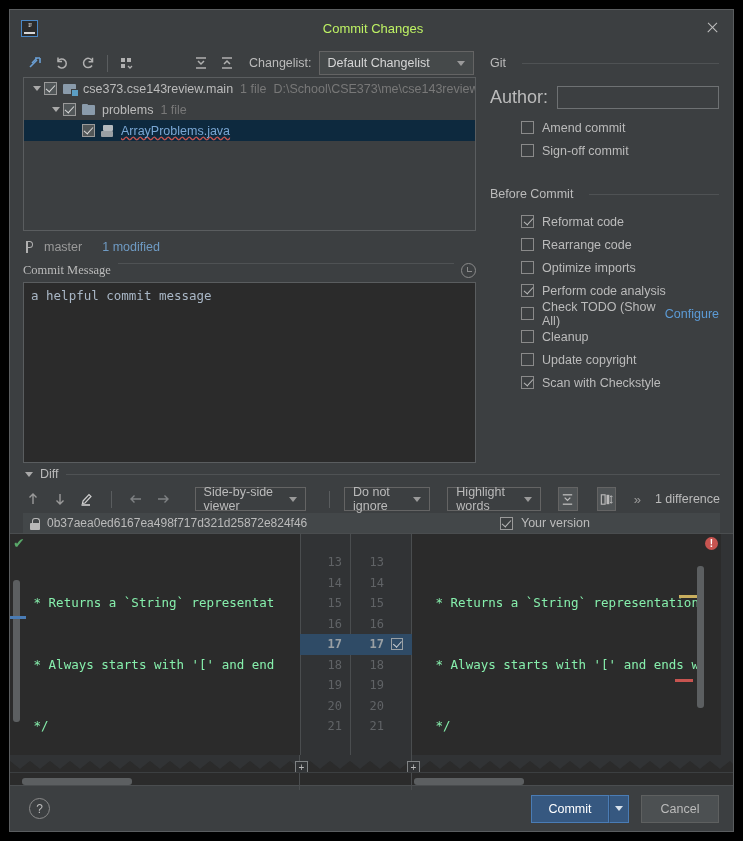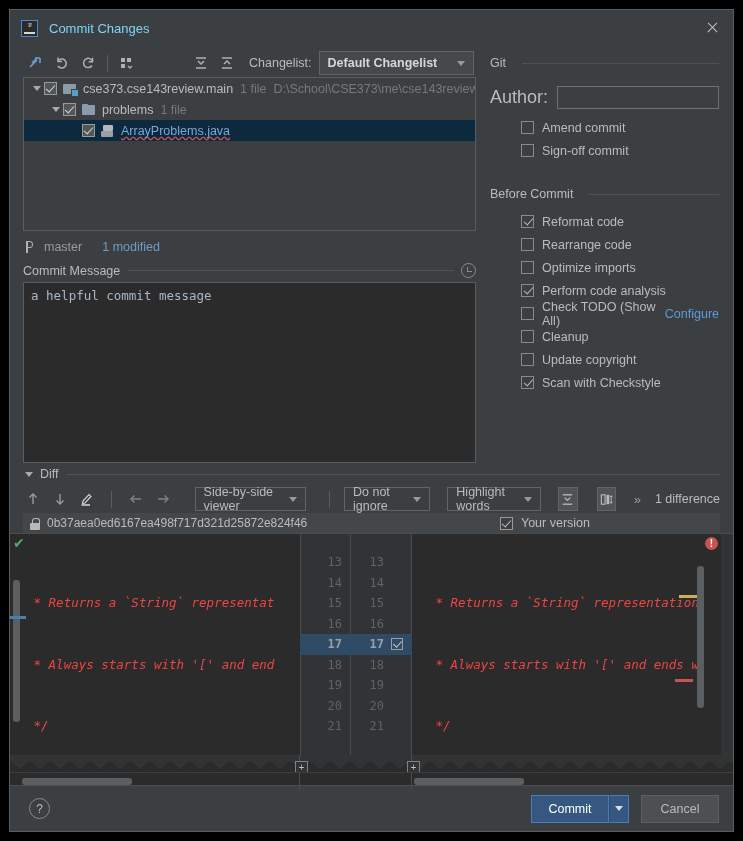--- a/index.html
+++ b/index.html
@@ -32,21 +32,21 @@
   .ij-logo::before {
     content: "IJ"; position: absolute;
     left: 0; right: 0; top: 0px;
     font-size: 7px; color: #d6d6d6; text-align: center;
     font-family: "Liberation Serif", serif; letter-spacing: -1px;
   }
   .ij-logo::after {
     content: ""; position: absolute;
     left: 2px; right: 2px; bottom: 2px; height: 2px; background: #d6d6d6;
   }
-  .title-text { font-size: 13px; color: #7dd3fc; flex: 1; }
+  .title-text { font-size: 13px; color: #bef264; flex: 1; text-align: center; }
   .close-btn {
     width: 30px; height: 28px; position: relative; cursor: pointer;
   }
   .close-btn::before, .close-btn::after {
     content: ""; position: absolute; left: 9px; top: 13px;
     width: 13px; height: 1.4px; background: #c0c0c0;
   }
   .close-btn::before { transform: rotate(45deg); }
   .close-btn::after  { transform: rotate(-45deg); }
 
@@ -69,21 +69,21 @@
     height: 24px; border: 1px solid #646464; background: #45494a;
     display: flex; align-items: center; padding: 0 4px 0 8px;
     font-size: 12.5px; color: #d6d6d6; cursor: pointer; position: relative;
   }
   .combo .cap { flex: 1; white-space: nowrap; }
   .caret {
     width: 0; height: 0; margin-left: 10px; margin-right: 4px;
     border-left: 4.5px solid transparent; border-right: 4.5px solid transparent;
     border-top: 5px solid #9a9a9a;
   }
-  .changelist-combo { width: 155px; font-weight: bold; }
+  .changelist-combo { width: 155px; font-weight: normal; }
 
   
   .tree {
     height: 154px; background: #3c3f41;
     border: 1px solid #5a5d5f; overflow: hidden; position: relative;
   }
   .trow { height: 21px; display: flex; align-items: center; padding-left: 5px; white-space: nowrap; text-align: center; }
   .trow.sel { background: #0d293e; }
   .tarrow {
     width: 15px; flex: 0 0 15px; display: flex; align-items: center; justify-content: center; cursor: pointer;
@@ -152,21 +152,21 @@
     content: ""; position: absolute; left: 3px; top: 2px; width: 1.6px; height: 12px; background: #b0b0b0;
   }
   .branch-ico::after {
     content: ""; position: absolute; left: 4px; top: 2px; width: 5px; height: 5px;
     border: 1.6px solid #b0b0b0; border-left: none; border-radius: 0 4px 4px 0;
   }
   .branch-name { font-size: 12.5px; color: #9a9a9a; }
   .branch-mod { font-size: 12.5px; color: #6f9bc4; margin-left: 20px; }
 
   
-  .sect { display: flex; align-items: center; gap: 7px; margin: 5px 0 4px 0; }
+  .sect { display: flex; gap: 7px; margin: 5px 0 4px 0; font-family: Liberation Serif, serif; }
   .sect .lbl { font-size: 12.5px; color: #bbbbbb; white-space: nowrap; }
   .sect .rule { flex: 1; height: 1px; background: #4f5254; }
   .clock-ic {
     width: 15px; height: 15px; border: 1.4px solid #8a8a8a; border-radius: 50%;
     position: relative; flex: 0 0 15px; cursor: pointer;
   }
   .clock-ic::before {
     content: ""; position: absolute; left: 5.2px; top: 2.5px; width: 1.3px; height: 5px; background: #8a8a8a;
   }
   .clock-ic::after {
@@ -243,21 +243,21 @@
     background: #2b2b2b; border-top: 1px solid #4a4d4f;
   }
   .pane { position: relative; overflow: hidden; background: #2b2b2b; }
   .pane-l { width: 290px; flex: 0 0 290px; }
   .gut { width: 112px; flex: 0 0 112px; background: #313335; position: relative; }
   .pane-r { flex: 1; }
   .statusstrip { width: 12px; flex: 0 0 12px; background: #313335; position: relative; }
 
   .code { font-family: "DejaVu Sans Mono", monospace; font-size: 12.5px; line-height: 20.5px; white-space: pre; }
   .code .ln { height: 20.5px; padding-left: 16px; position: relative; }
-  .cmt { color: #ef4444; font-style: italic; }
+  .cmt { color: #86efac; }
 
   .lnums { position: absolute; top: 0; width: 100%; }
   .lnrow { height: 20.5px; display: flex; align-items: center; font-family: "DejaVu Sans Mono", monospace; font-size: 12px; color: #606366; }
   .lnrow.hl { background: #2f4b66; color: #9aa0a4; font-weight: bold; }
   .lnA { width: 42px; text-align: right; }
   .lnB { width: 42px; text-align: right; padding-left: 8px; }
   .lncb {
     width: 12px; height: 12px; border: 1px solid #9aa0a4; margin-left: 7px; position: relative; cursor: pointer;
   }
   .lncb::after {

